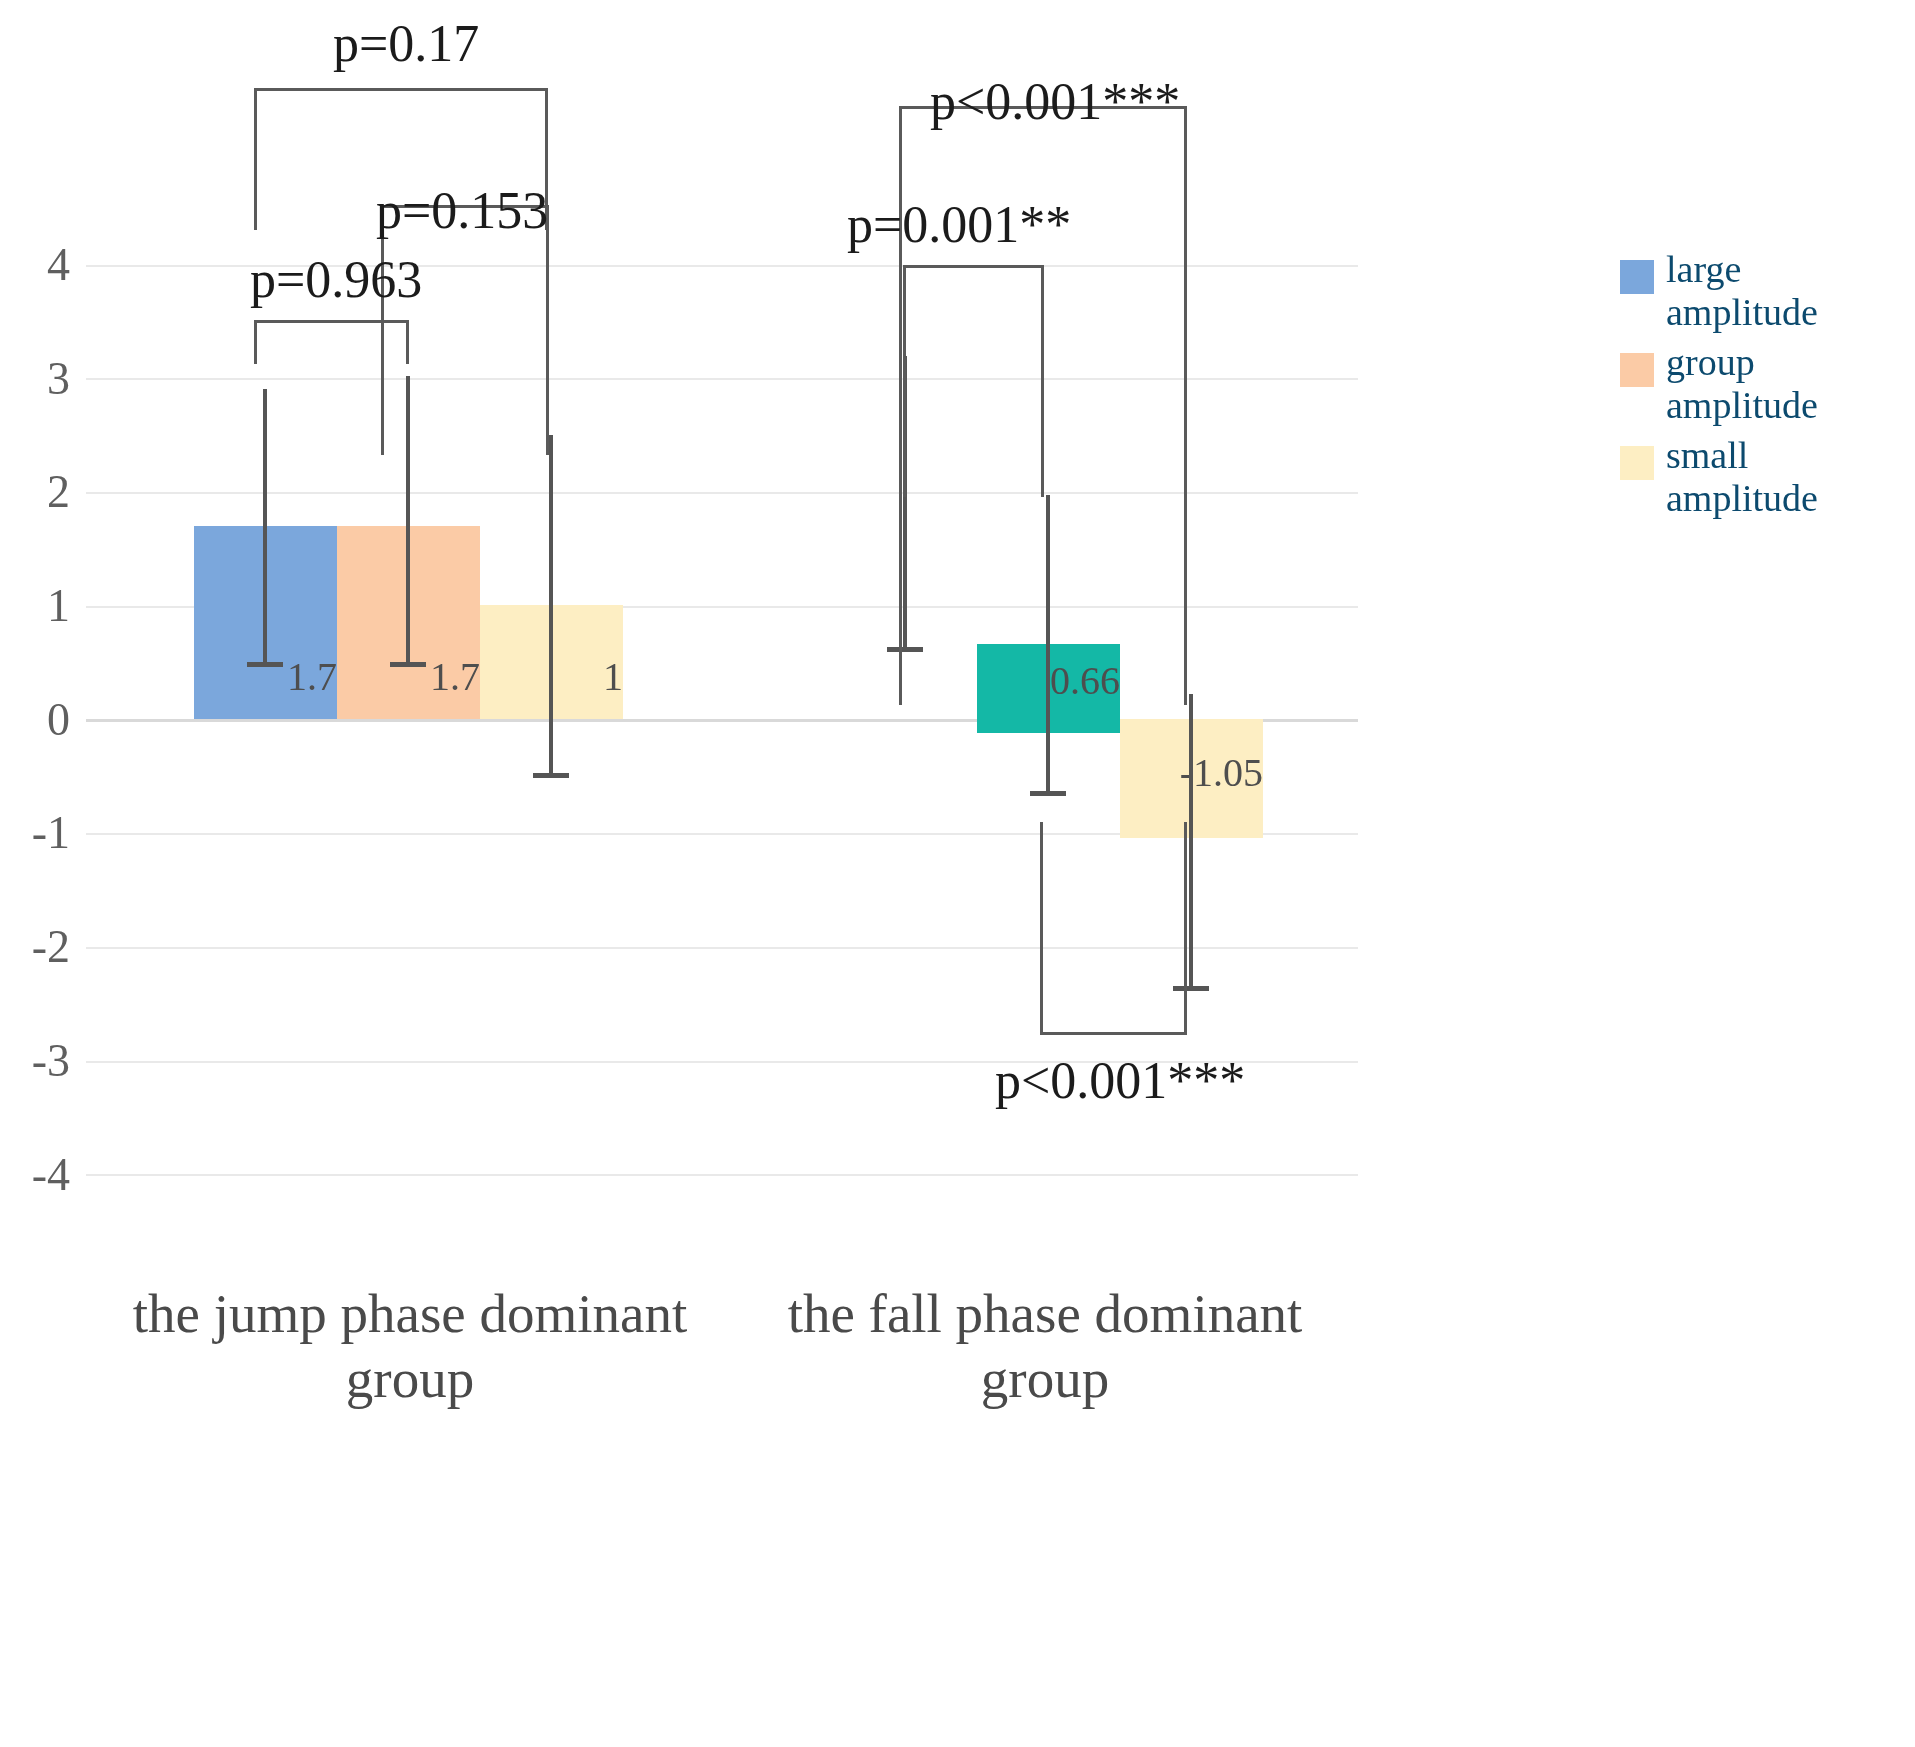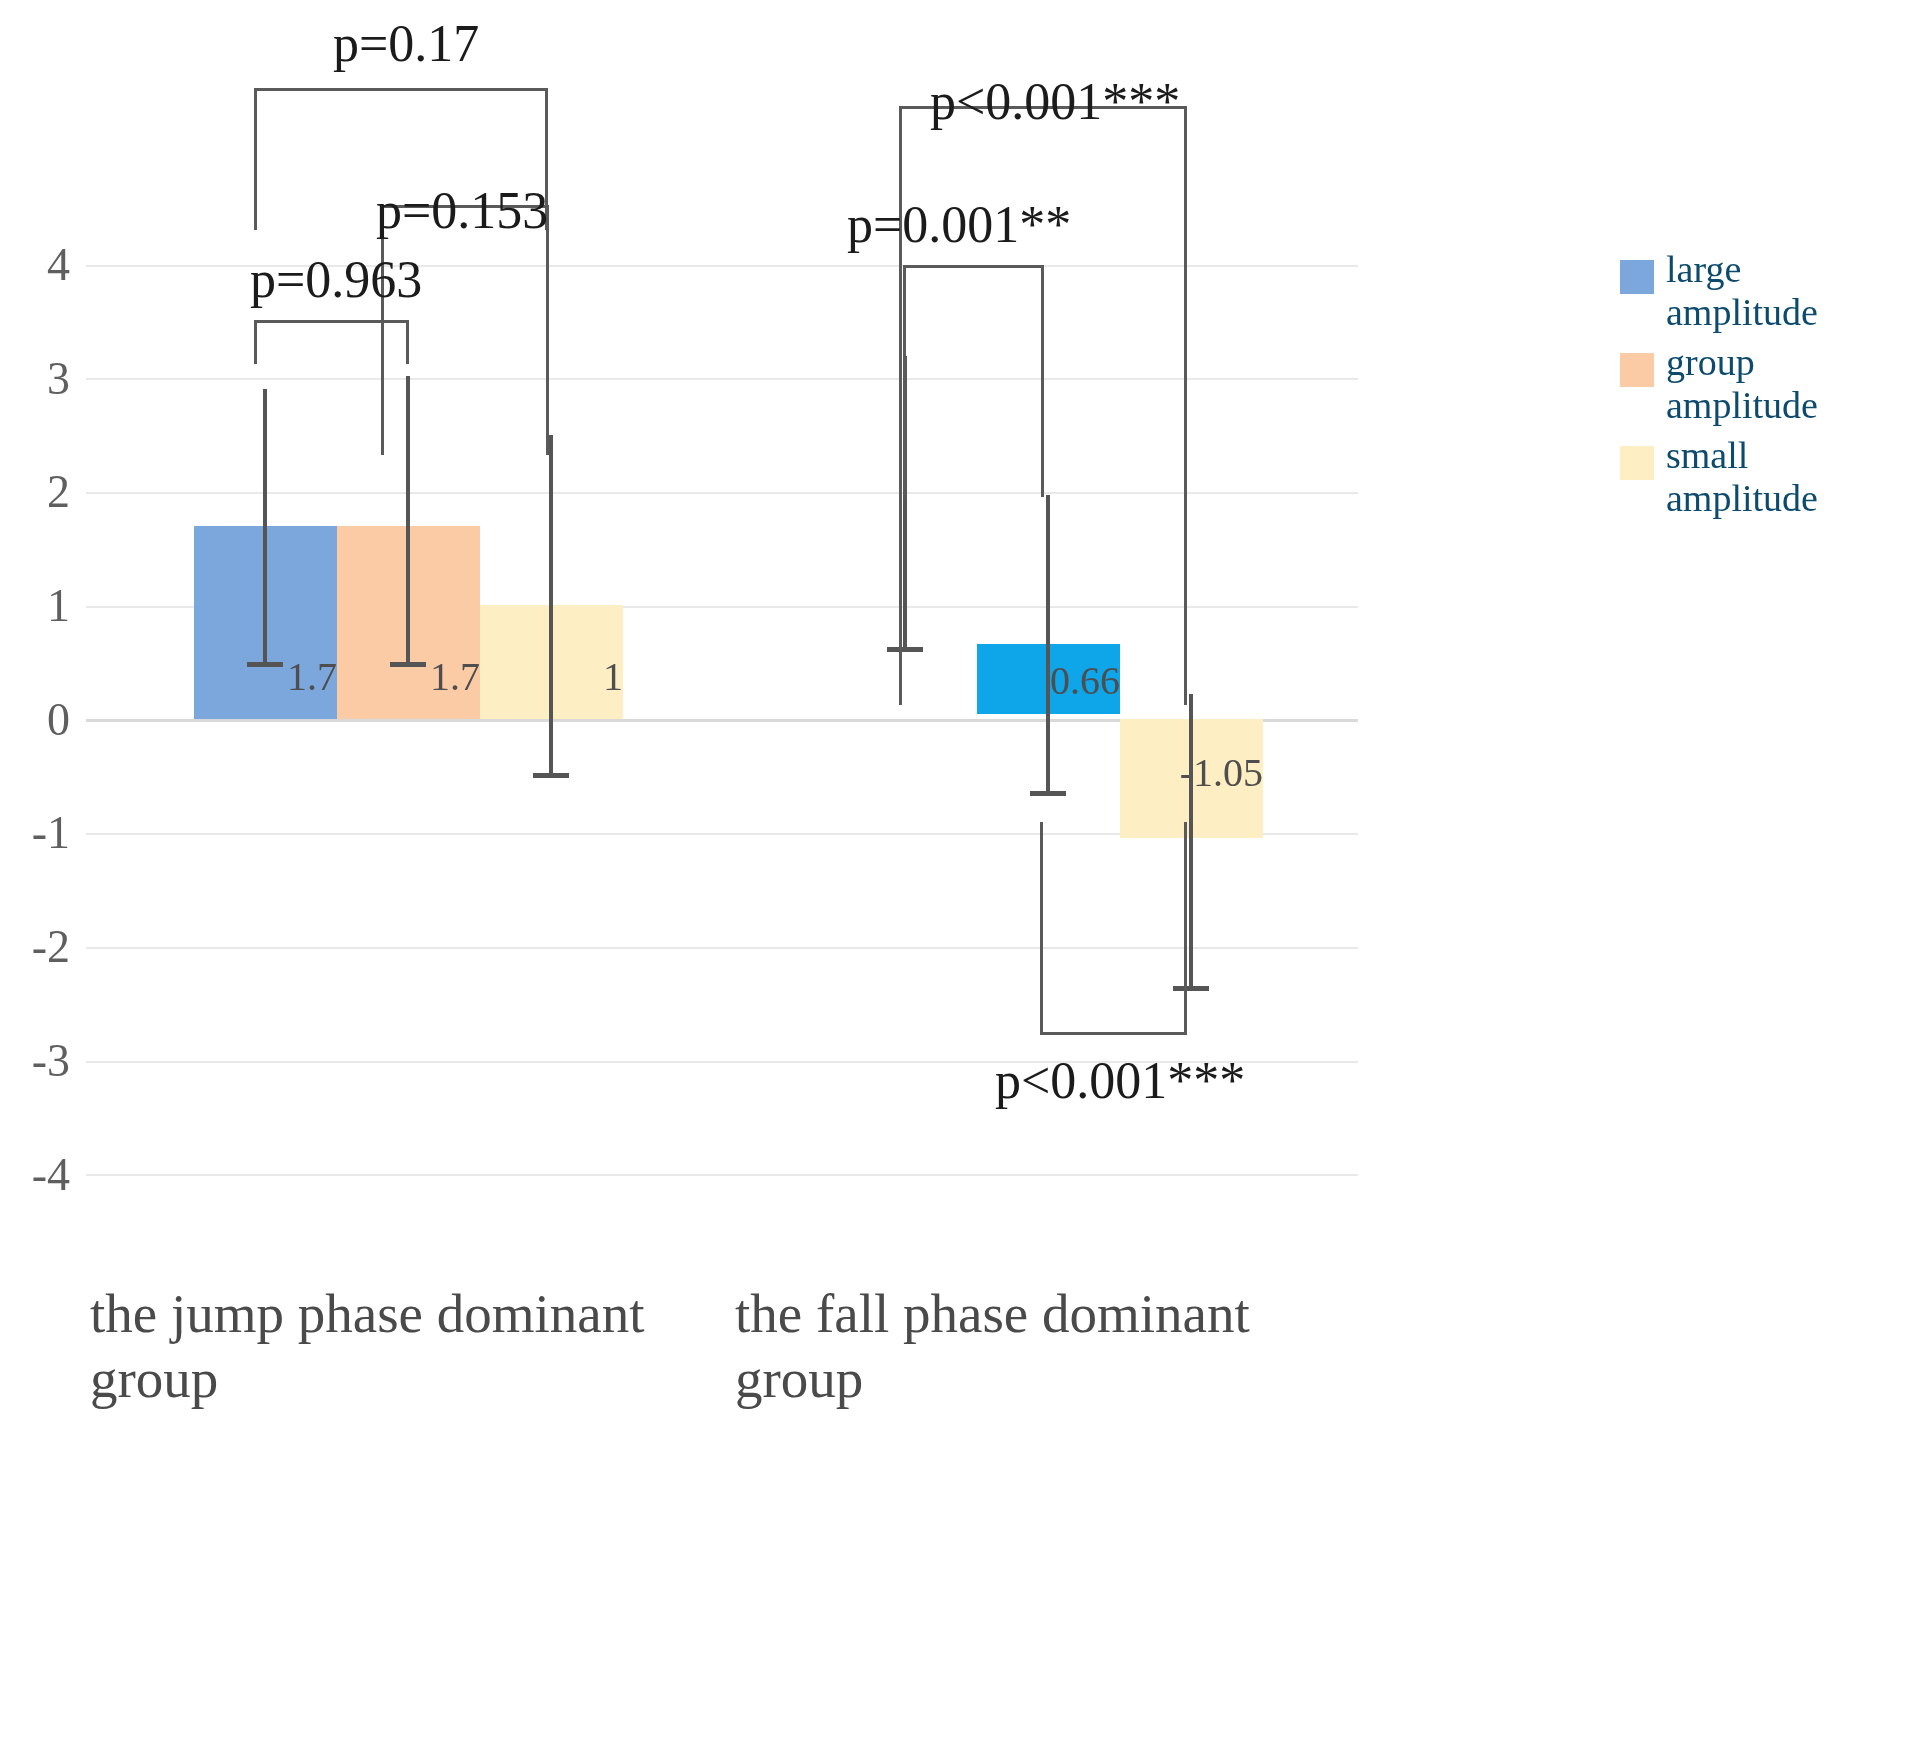--- a/index.html
+++ b/index.html
@@ -107,21 +107,21 @@
     margin-right:12px;
   }
   .legend-text{
     font-size:38px;
     line-height:1.12;
     color:#0c4a6e;
   }
   
   .xcat{
     position:absolute;
-    text-align:left;
+    text-align:center;
     font-size:55px;
     line-height:1.18;
     color:#4a4a4a;
   }
 </style>
 </head>
 <body>
 
 <div id="root">
 
@@ -152,21 +152,21 @@
     <div class="err-line" style="left:177px;top:124px;height:276px;"></div>
     <div class="err-cap" style="left:161px;top:397px;"></div>
 
     <div class="err-line" style="left:320px;top:111px;height:289px;"></div>
     <div class="err-cap" style="left:304px;top:397px;"></div>
 
     <div class="err-line" style="left:463px;top:170px;height:340px;"></div>
     <div class="err-cap" style="left:447px;top:508px;"></div>
 
 
-    <div class="bar" style="left:891px;top:379px;width:143px;height:70px;background:#0ea5e9;">
+    <div class="bar" style="left:891px;top:379px;width:143px;height:89px;background:#14b8a6;">
       <div class="bar-label" style="top:17px;">0.66</div>
     </div>
 
     <div class="bar" style="left:1034px;top:454px;width:143px;height:119px;background:#FDEEC3;">
       <div class="bar-label" style="top:34px;">-1.05</div>
     </div>
 
     <div class="err-line" style="left:817px;top:91px;height:294px;"></div>
     <div class="err-cap" style="left:801px;top:382px;"></div>
 

